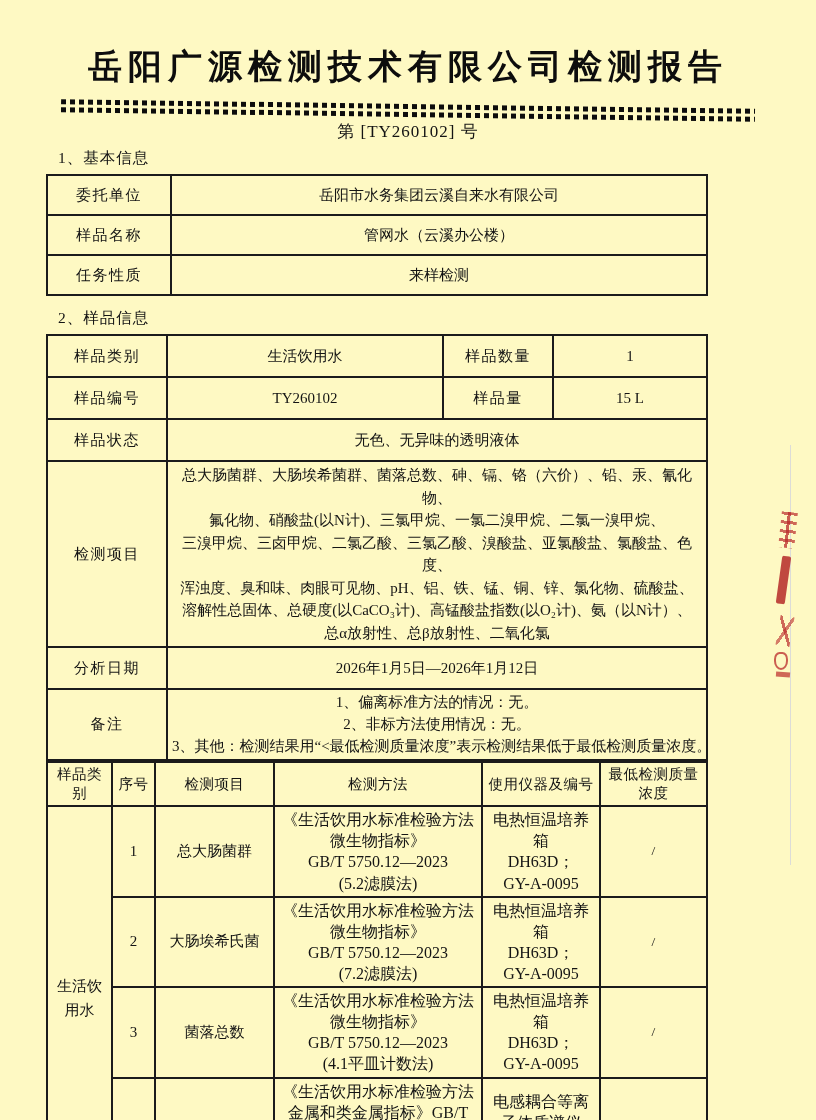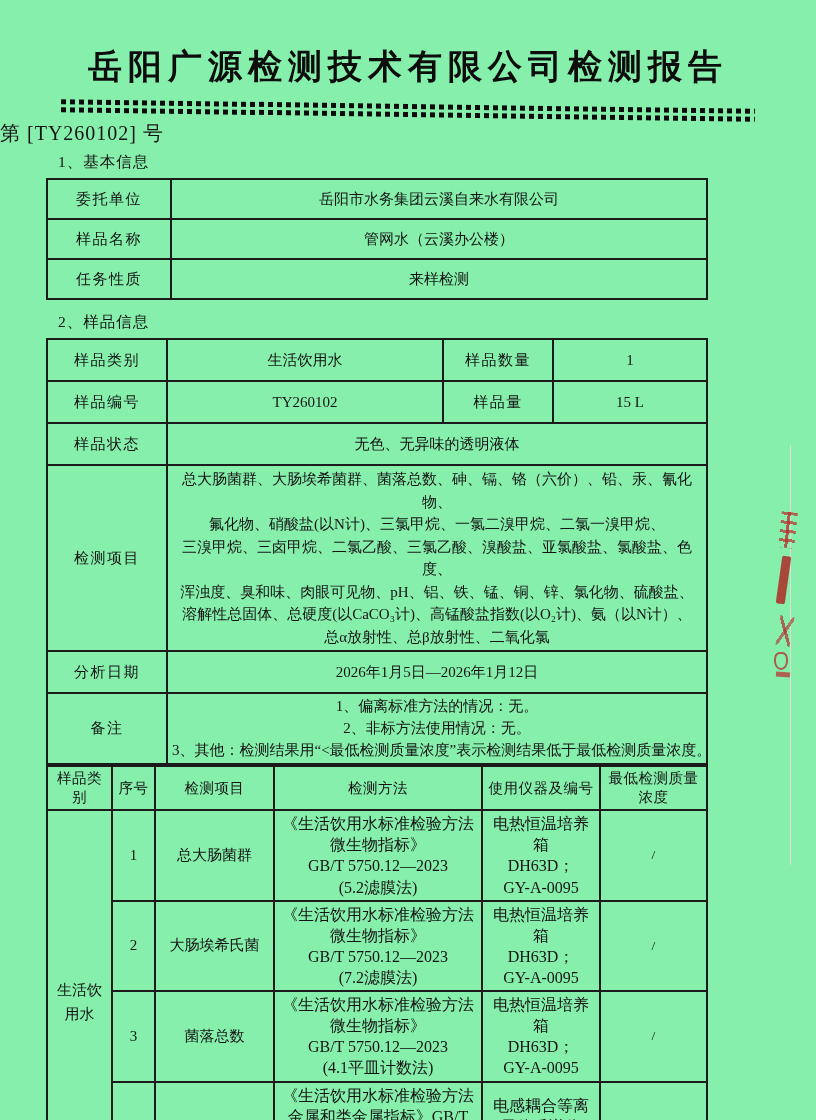--- a/index.html
+++ b/index.html
@@ -1,35 +1,35 @@
 <!DOCTYPE html>
 <html><head>
 <meta charset="utf-8">
 <style>
   html,body{margin:0;padding:0;background:#e9e9e7;}
   .page{
     position:relative; width:816px; height:1120px; margin:0 auto;
-    background:#86efac; overflow:hidden;
+    background:#fef9c3; overflow:hidden;
     font-family:"Liberation Serif","DejaVu Serif",serif; color:#141414;
   }
   .content{ padding-left:46px; width:704px; }
 
   
   .title{
     margin-top:44px; text-align:center;
     font-family:"Liberation Sans","DejaVu Sans",sans-serif;
     font-weight:700; font-size:34px; letter-spacing:6px; color:#0d0d0d;
     white-space:nowrap;
   }
   .dotted-rule{ width:694px; margin:14px auto 0; transform:rotate(0.8deg); }
   .dotted-rule .row{
     height:5px; margin-bottom:3px;
     background-image:repeating-linear-gradient(to right,#0c0c0c 0 5px,transparent 5px 9px);
   }
-  .report-no{ margin-top:1px; font-size:20px; letter-spacing:1px; }
+  .report-no{ margin-top:1px; text-align:center; font-size:17px; letter-spacing:1px; }
 
   .sec-heading{ margin:8px 0 5px 12px; font-size:15.5px; letter-spacing:1px; }
   .h1m{ margin-top:5px; }
   .h2m{ margin-top:12px; }
   .h3m{ margin-top:26px; }
 
   
   table.tbl{ border-collapse:collapse; table-layout:fixed; width:662px; }
   .tbl td,.tbl th{
     border:2px solid #1b1b1b; text-align:center; vertical-align:middle;

